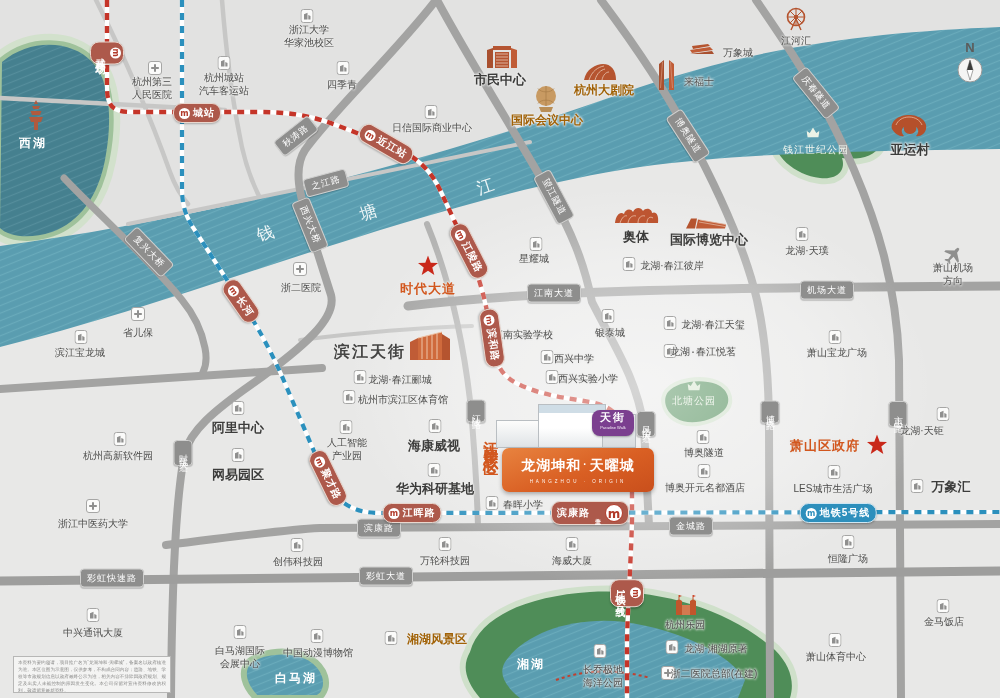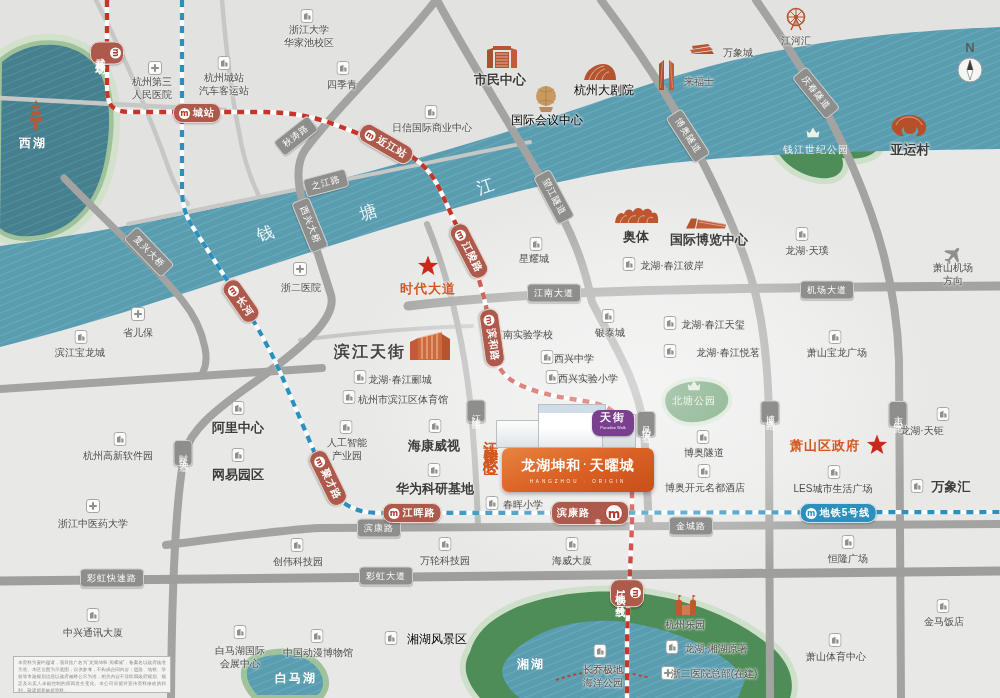--- a/index.html
+++ b/index.html
@@ -7,21 +7,21 @@
          font-family:"Liberation Sans","DejaVu Sans",sans-serif;}
   #geo{position:absolute;left:0;top:0;}
   .hl{position:absolute;left:345px;top:186px;width:590px;height:402px;border-radius:50%;
       background:radial-gradient(closest-side,rgba(255,255,255,.55),rgba(255,255,255,.30) 62%,rgba(255,255,255,0));
       pointer-events:none;}
   #labels{position:absolute;left:0;top:0;width:1000px;height:698px;}
   #labels > div{position:absolute;transform:translate(-50%,-50%);}
   .place{font-size:10px;line-height:1.3;color:#4c4c4b;text-align:center;white-space:pre-line;
          text-shadow:0 0 3px #ececeb,0 1px 2px #ececeb,0 -1px 2px #ececeb;}
   .place.big{font-size:13px;font-weight:bold;color:#3c3c3b;}
-  .place.b12{font-size:12px;font-weight:normal;color:#000000;}
+  .place.b12{font-size:12px;font-weight:bold;color:#a16207;}
   .place.xl{font-size:16px;font-weight:bold;color:#454544;letter-spacing:2px;}
   .place.gov{font-size:13px;font-weight:bold;color:#d2571e;letter-spacing:1px;}
   .place.wlab{font-size:12px;font-weight:bold;color:#fff;text-shadow:none;letter-spacing:2px;}
   .place.wsm{font-size:10px;color:#f2f7ef;text-shadow:none;letter-spacing:1px;}
   .place.riv{font-size:17px;color:#eef6f7;text-shadow:none;letter-spacing:1px;}
   .place.core{writing-mode:vertical-rl;font-size:15px;font-weight:bold;color:#d2571e;letter-spacing:4px;text-shadow:0 0 3px #efefee;}
   .ic{line-height:0;}
   .roadcap{background:#8e8e8d;color:#fff;font-size:9px;letter-spacing:1px;padding:2px 6px;border-radius:4px;
            border:1px solid #d0d0cf;white-space:nowrap;box-shadow:0 1px 1px rgba(0,0,0,.18);}
   .roadcap.v{writing-mode:vertical-rl;padding:6px 2px;letter-spacing:3px;}
@@ -308,21 +308,21 @@
       <div class="place " style="left: 588px; top: 378px;">西兴实验小学</div>
       <div class="ic" style="left: 670px; top: 323px;"><svg width="13" height="14" viewBox="0 0 13 14">
           <rect x="0.5" y="0.5" width="12" height="13" rx="2.5" fill="#fbfbfa" stroke="#a6a6a5"></rect>
           <path d="M3.5 10.5V5.2L7 3.8v6.7zM7.8 10.5V6l2.2.9v3.6z" fill="#8f8f8e"></path>
         </svg></div>
       <div class="place " style="left: 713px; top: 324px;">龙湖·春江天玺</div>
       <div class="ic" style="left: 670px; top: 351px;"><svg width="13" height="14" viewBox="0 0 13 14">
           <rect x="0.5" y="0.5" width="12" height="13" rx="2.5" fill="#fbfbfa" stroke="#a6a6a5"></rect>
           <path d="M3.5 10.5V5.2L7 3.8v6.7zM7.8 10.5V6l2.2.9v3.6z" fill="#8f8f8e"></path>
         </svg></div>
-      <div class="place " style="left: 728px; top: 352px;">龙湖·春江悦茗</div>
+      <div class="place " style="left: 703px; top: 352px; font-family: Liberation Mono, monospace;">龙湖·春江悦茗</div>
       <div class="ic" style="left: 835px; top: 337px;"><svg width="13" height="14" viewBox="0 0 13 14">
           <rect x="0.5" y="0.5" width="12" height="13" rx="2.5" fill="#fbfbfa" stroke="#a6a6a5"></rect>
           <path d="M3.5 10.5V5.2L7 3.8v6.7zM7.8 10.5V6l2.2.9v3.6z" fill="#8f8f8e"></path>
         </svg></div>
       <div class="place " style="left: 837px; top: 352px;">萧山宝龙广场</div>
       <div class="ic" style="left: 694px; top: 386px;"><svg width="13" height="11" viewBox="0 0 12 10">
           <path d="M1 9 0 3l3 2 3-5 3 5 3-2-1 6z" fill="#eaf2e6"></path>
         </svg></div>
       <div class="place wsm" style="left: 694px; top: 400px;">北塘公园</div>
       <div class="place gov" style="left: 825px; top: 446px;">萧山区政府</div>

